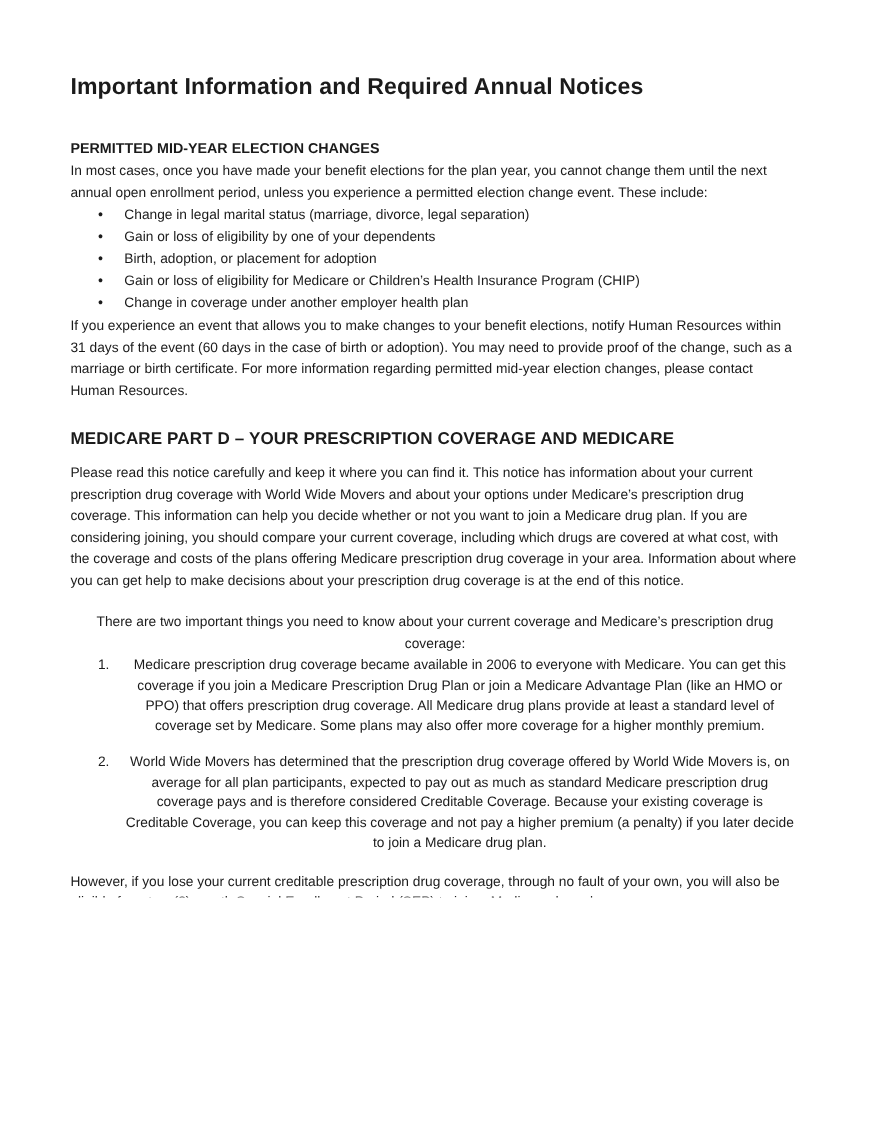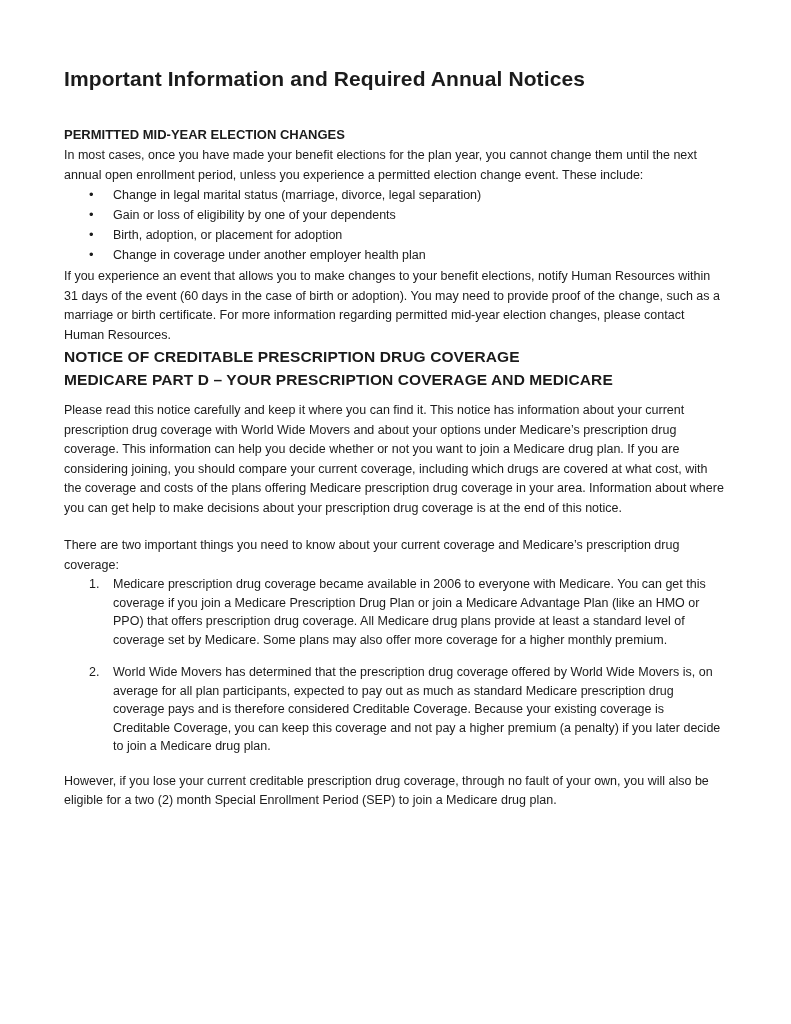--- a/index.html
+++ b/index.html
@@ -66,34 +66,35 @@
   }
   .outro-para { margin-bottom: 12px; }
   .big-heading {
     font-size: 15.5px;
     font-weight: 700;
     line-height: 23px;
     margin: 0 0 10px 0;
     letter-spacing: 0.1px;
   }
   .notice-para1 { margin-bottom: 4px; }
-  .notice-para2 { margin-bottom: 6px; }
+  .notice-para2 { margin-bottom: 6px; text-align: center; }
   ol.numbered-list {
     list-style: none;
     counter-reset: item;
     margin: 0 0 10px 0;
     padding: 0 0 0 49px;
   }
   ol.numbered-list li {
     position: relative;
     counter-increment: item;
     font-size: 12.5px;
     line-height: 18.5px;
     margin: 0 0 14px 0;
     padding-right: 4px;
+    text-align: center;
   }
   ol.numbered-list li:last-child { margin-bottom: 16px; }
   ol.numbered-list li::before {
     content: counter(item) ".";
     position: absolute;
     left: -24px;
     top: 0;
   }
   .q-heading {
     font-size: 12.5px;
@@ -125,27 +126,28 @@
   <h1 class="doc-title">Important Information and Required Annual Notices</h1>
 
 
   <h3 class="sub-heading">PERMITTED MID-YEAR ELECTION CHANGES</h3>
   <p class="body-text intro-para">In most cases, once you have made your benefit elections for the plan year, you cannot change them until the next annual open enrollment period, unless you experience a permitted election change event.  These include:</p>
 
   <ul class="bullet-list">
     <li>Change in legal marital status (marriage, divorce, legal separation)</li>
     <li>Gain or loss of eligibility by one of your dependents</li>
     <li>Birth, adoption, or placement for adoption</li>
+    <li>Gain or loss of eligibility for Medicare or Children’s Health Insurance Program (CHIP)</li>
     <li>Change in coverage under another employer health plan</li>
   </ul>
 
   <p class="body-text outro-para">If you experience an event that allows you to make changes to your benefit elections, notify Human Resources within 31 days of the event (60 days in the case of birth or adoption).  You may need to provide proof of the change, such as a marriage or birth certificate.  For more information regarding permitted mid-year election changes, please contact Human Resources.</p>
 
   <h2 class="big-heading">
-    <span>NOTICE OF CREDITABLE PRESCRIPTION DRUG COVERAGE</span><br>
+    <br>
     <span>MEDICARE PART D – YOUR PRESCRIPTION COVERAGE AND MEDICARE</span>
   </h2>
 
   <p class="body-text notice-para1">Please read this notice carefully and keep it where you can find it. This notice has information about your current prescription drug coverage with World Wide Movers and about your options under Medicare’s prescription drug coverage. This information can help you decide whether or not you want to join a Medicare drug plan.  If you are considering joining, you should compare your current coverage, including which drugs are covered at what cost, with the coverage and costs of the plans offering Medicare prescription drug coverage in your area.  Information about where you can get help to make decisions about your prescription drug coverage is at the end of this notice.</p>
   <br>
   <p class="body-text notice-para2">There are two important things you need to know about your current coverage and Medicare’s prescription drug coverage:</p>
 
   <ol class="numbered-list">
     <li>Medicare prescription drug coverage became available in 2006 to everyone with Medicare. You can get this coverage if you join a Medicare Prescription Drug Plan or join a Medicare Advantage Plan (like an HMO or PPO) that offers prescription drug coverage.  All Medicare drug plans provide at least a standard level of coverage set by Medicare.  Some plans may also offer more coverage for a higher monthly premium.</li>
     <li>World Wide Movers has determined that the prescription drug coverage offered by World Wide Movers is, on average for all plan participants, expected to pay out as much as standard Medicare prescription drug coverage pays and is therefore considered Creditable Coverage.  Because your existing coverage is Creditable Coverage, you can keep this coverage and not pay a higher premium (a penalty) if you later decide to join a Medicare drug plan.</li>

